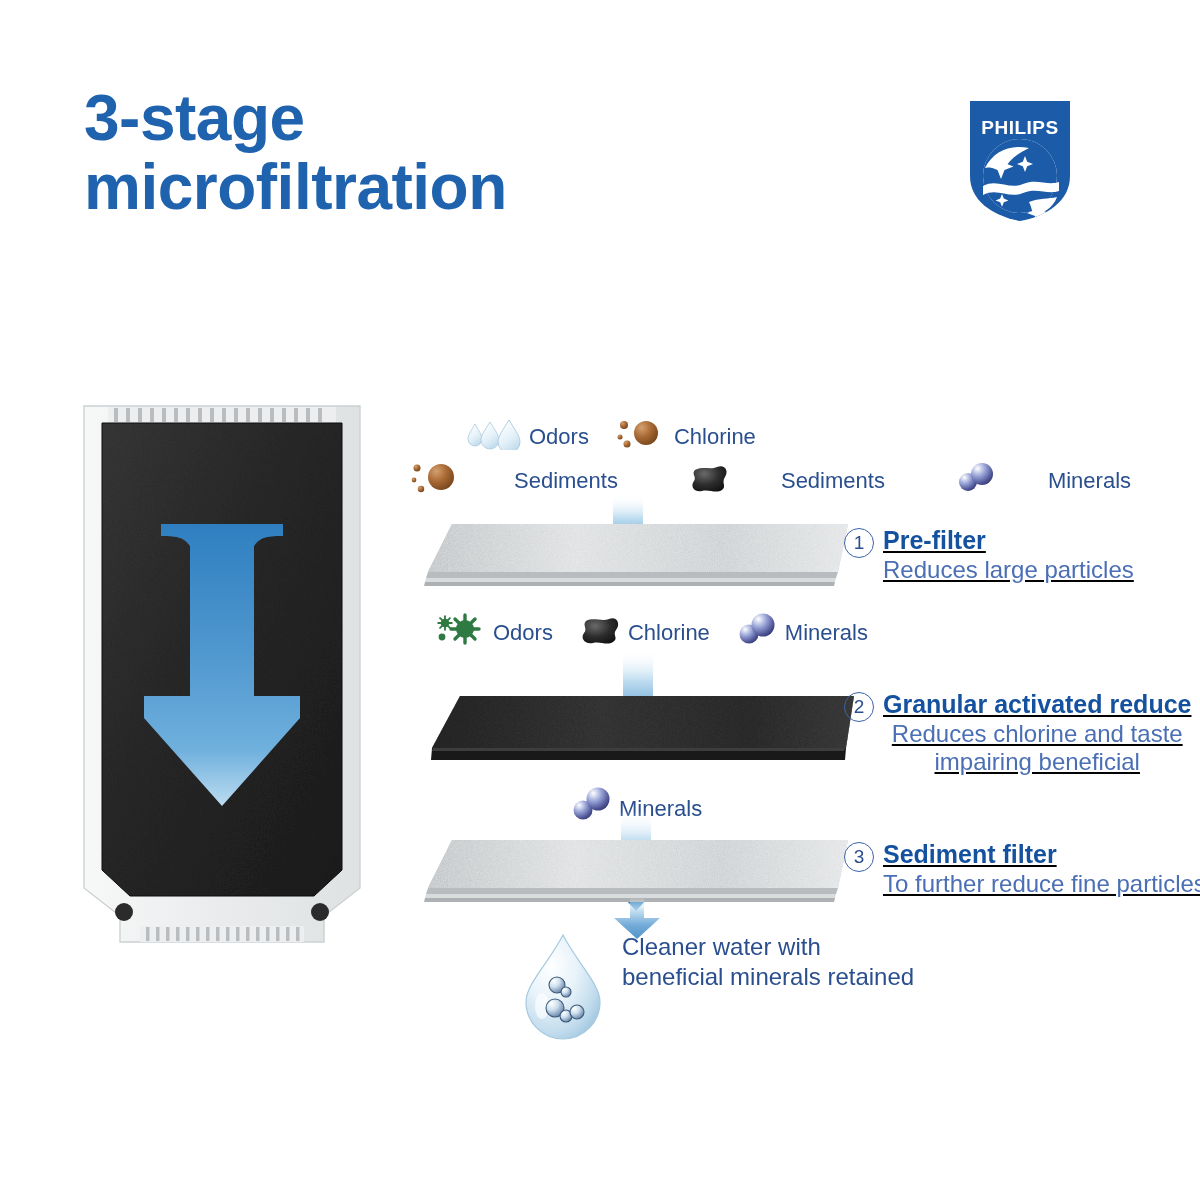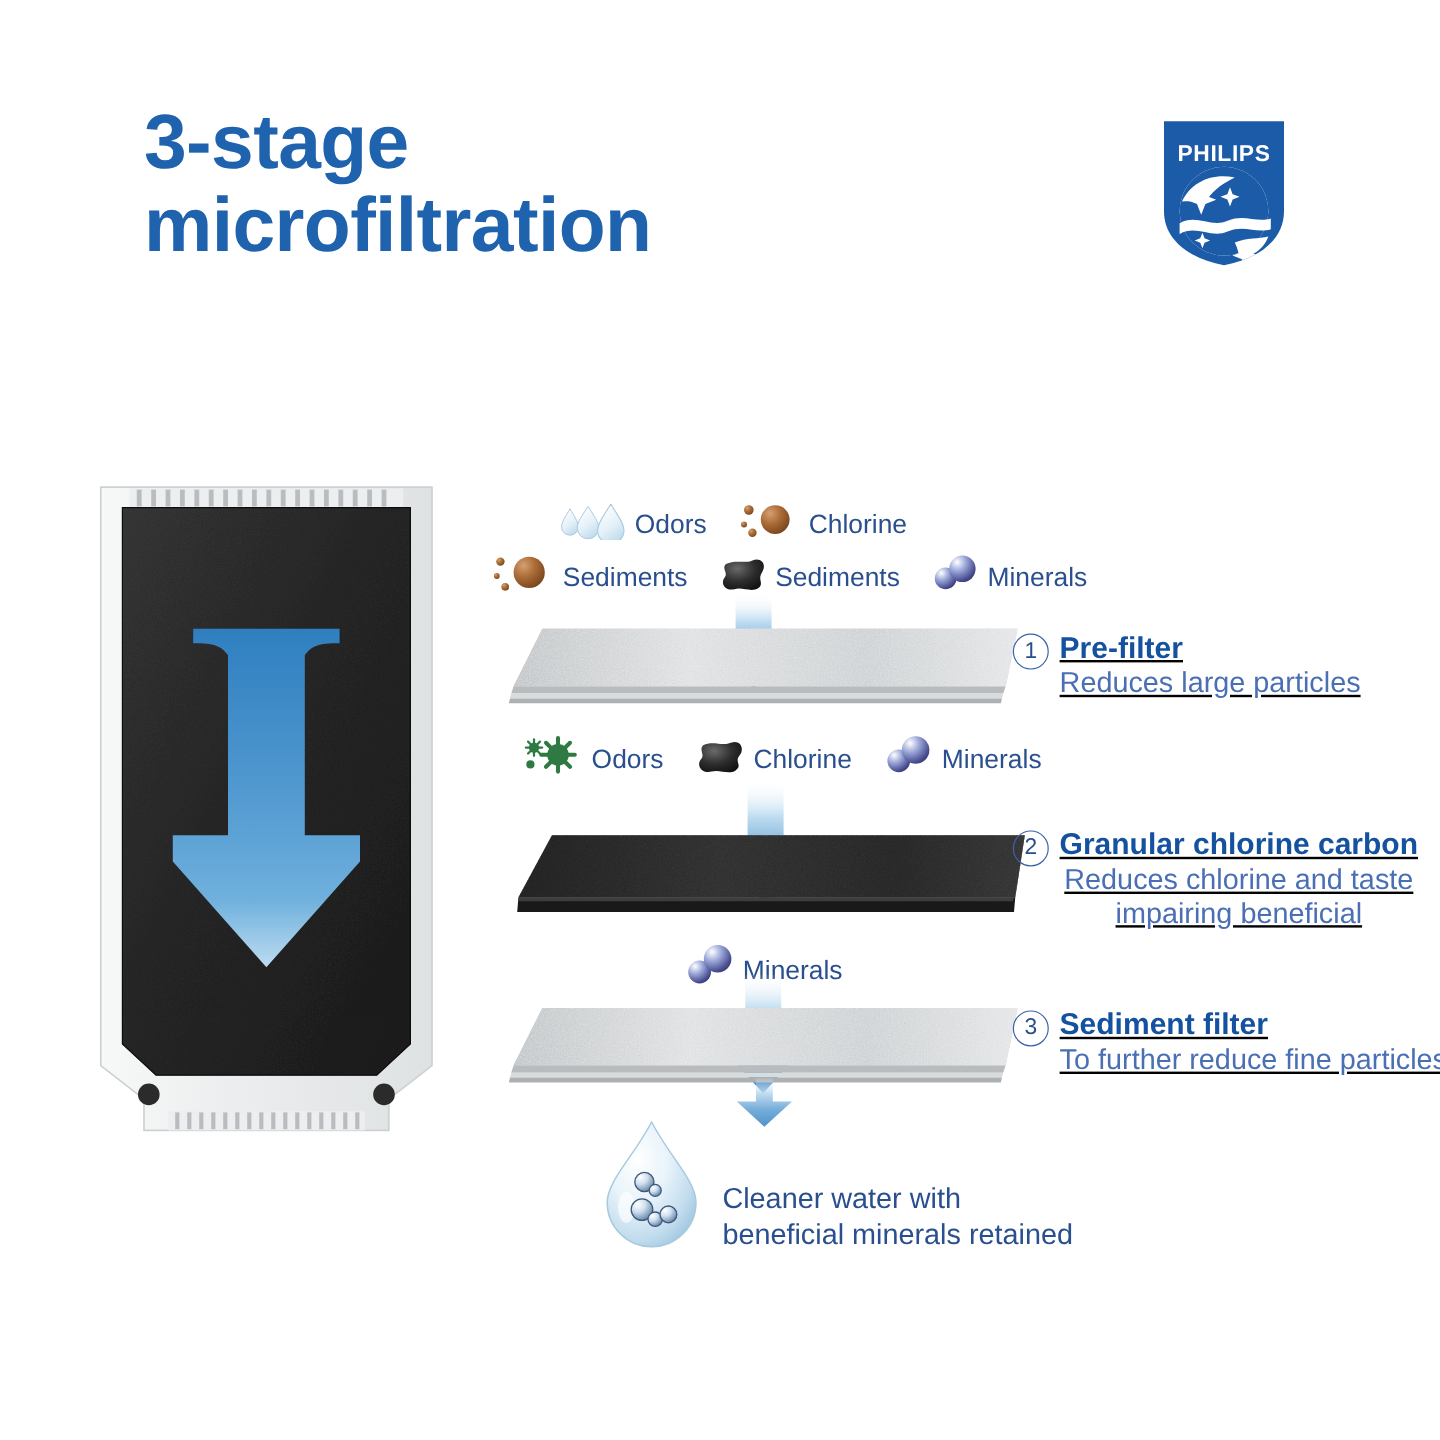--- a/index.html
+++ b/index.html
@@ -15,21 +15,20 @@
   
   #page-title{
     position:absolute;
     left:84px; top:84px;
     width:640px;
     color:#1f62ad;
     font-size:64px;
     font-weight:700;
     line-height:1.08;
     letter-spacing:-0.5px;
-    margin-left:36px;
   }
   #page-title .line{display:block;}
 
   
   #brand-logo{
     position:absolute;
     left:967px; top:98px;
     width:106px; height:126px;
   }
 
@@ -96,23 +95,23 @@
     color:#4a6fb5;
     font-size:24px;
     display:block;
     white-space:nowrap;
     text-align:center;
   }
 
   
   #result{
     position:absolute;
-    left:500px; top:932px;
+    left:520px; top:932px;
     display:flex;
-    align-items:flex-end;
+    align-items:flex-start;
   }
   #result .caption{
     margin-left:16px;
     color:#2a4f8f;
     font-size:24px;
     line-height:1.25;
   }
   #result .caption span{display:block;white-space:nowrap;}
 </style>
 </head>
@@ -311,21 +310,21 @@
       <svg width="52" height="32" viewBox="0 0 52 32">
         <circle cx="9" cy="7" r="4" fill="url(#brownG)"></circle>
         <circle cx="5" cy="19" r="2.5" fill="url(#brownG)"></circle>
         <circle cx="12" cy="26" r="3.5" fill="url(#brownG)"></circle>
         <circle cx="31" cy="15" r="12" fill="url(#brownG)"></circle>
       </svg>
     </span>
     <span class="txt">Chlorine</span>
   </div>
 
-  <div class="label-row" style="left:6px; top:60px;">
+  <div class="label-row" style="left:6px; top:60px;gap:45px;">
     <span class="chip">
       <svg width="52" height="34" viewBox="0 0 52 34">
         <circle cx="7" cy="8" r="3.5" fill="url(#brownG)"></circle>
         <circle cx="4" cy="20" r="2.4" fill="url(#brownG)"></circle>
         <circle cx="11" cy="29" r="3.2" fill="url(#brownG)"></circle>
         <circle cx="31" cy="17" r="13" fill="url(#brownG)"></circle>
       </svg>
     </span>
     <span class="txt">Sediments</span>
     <span class="chip">
@@ -424,21 +423,21 @@
     <svg width="430" height="76" viewBox="0 0 430 76">
       <path d="M32,4 H426 L418,56 H4 Z" fill="url(#slabDarkG)"></path>
       <path d="M32,4 H426 L418,56 H4 Z" fill="url(#slabDarkG)" filter="url(#grain2)"></path>
       <path d="M4,56 H418 L417,68 H3 Z" fill="#191919"></path>
       <path d="M5,56 H417 L416,59 H4 Z" fill="#4d4d4d" opacity="0.7"></path>
     </svg>
   </div>
   <div class="stage-text" style="left:440px; top:290px;">
     <span class="stage-num">2</span>
     <span class="stage-body">
-      <span class="stage-head">Granular chlorine carbon</span>
+      <span class="stage-head">Granular activated reduce</span>
       <span class="stage-desc">Reduces chlorine and taste</span>
       <span class="stage-desc">impairing beneficial</span>
     </span>
   </div>
 
   <div class="label-row" style="left:166px; top:386px;">
     <span class="chip">
       <svg width="42" height="36" viewBox="0 0 42 36">
         <circle cx="13" cy="24" r="9.5" fill="url(#mineralG)"></circle>
         <circle cx="28" cy="13" r="11.5" fill="url(#mineralG)"></circle>

